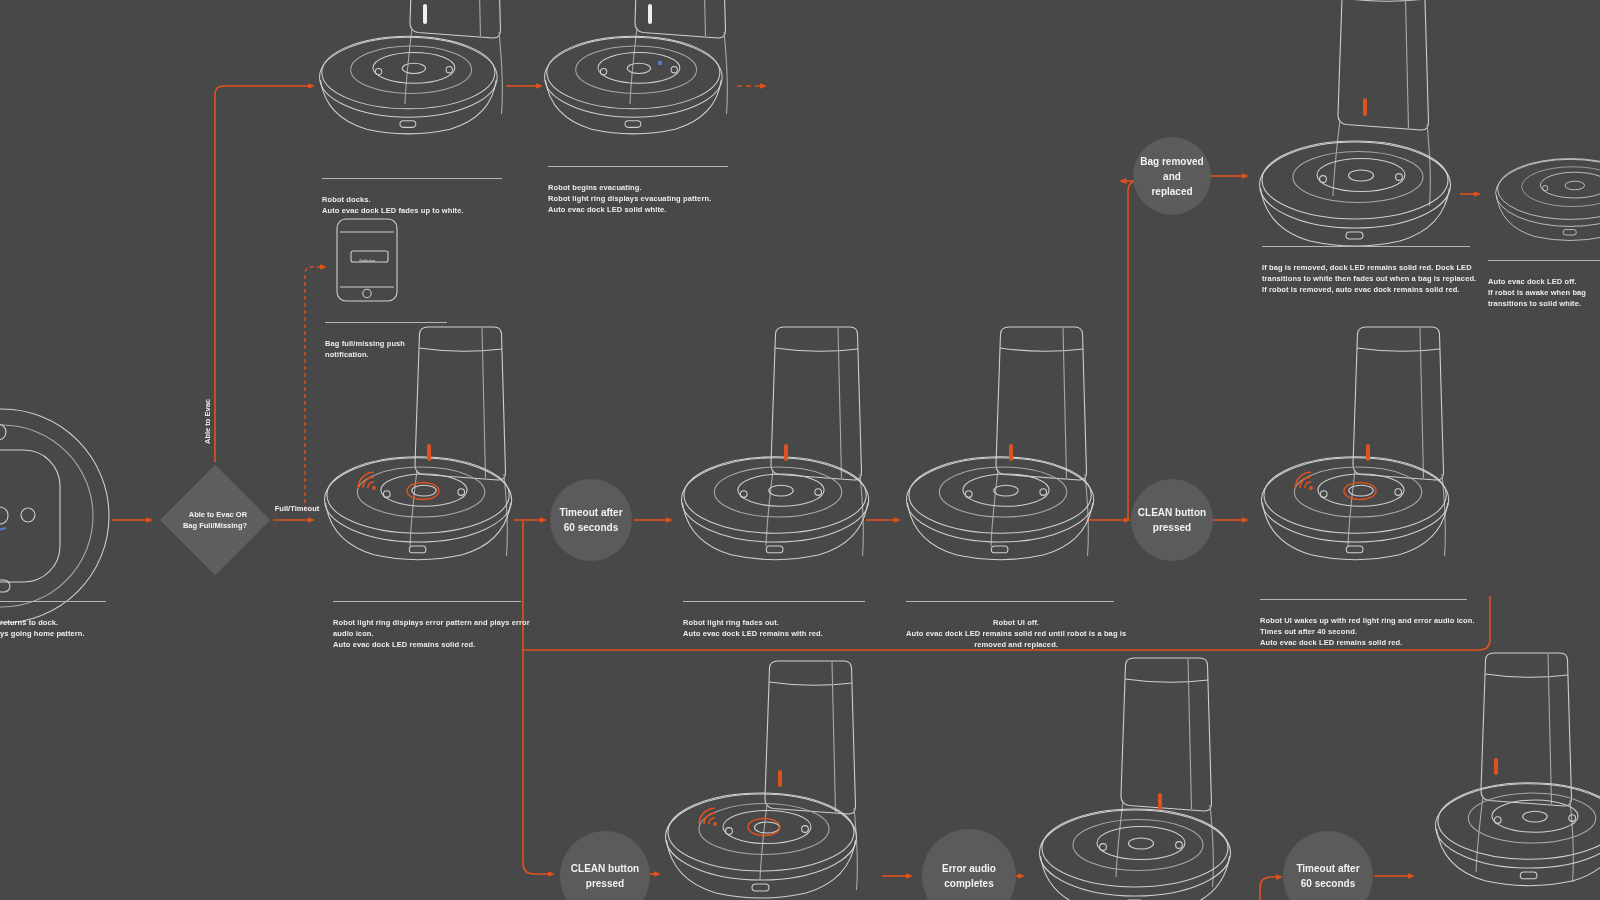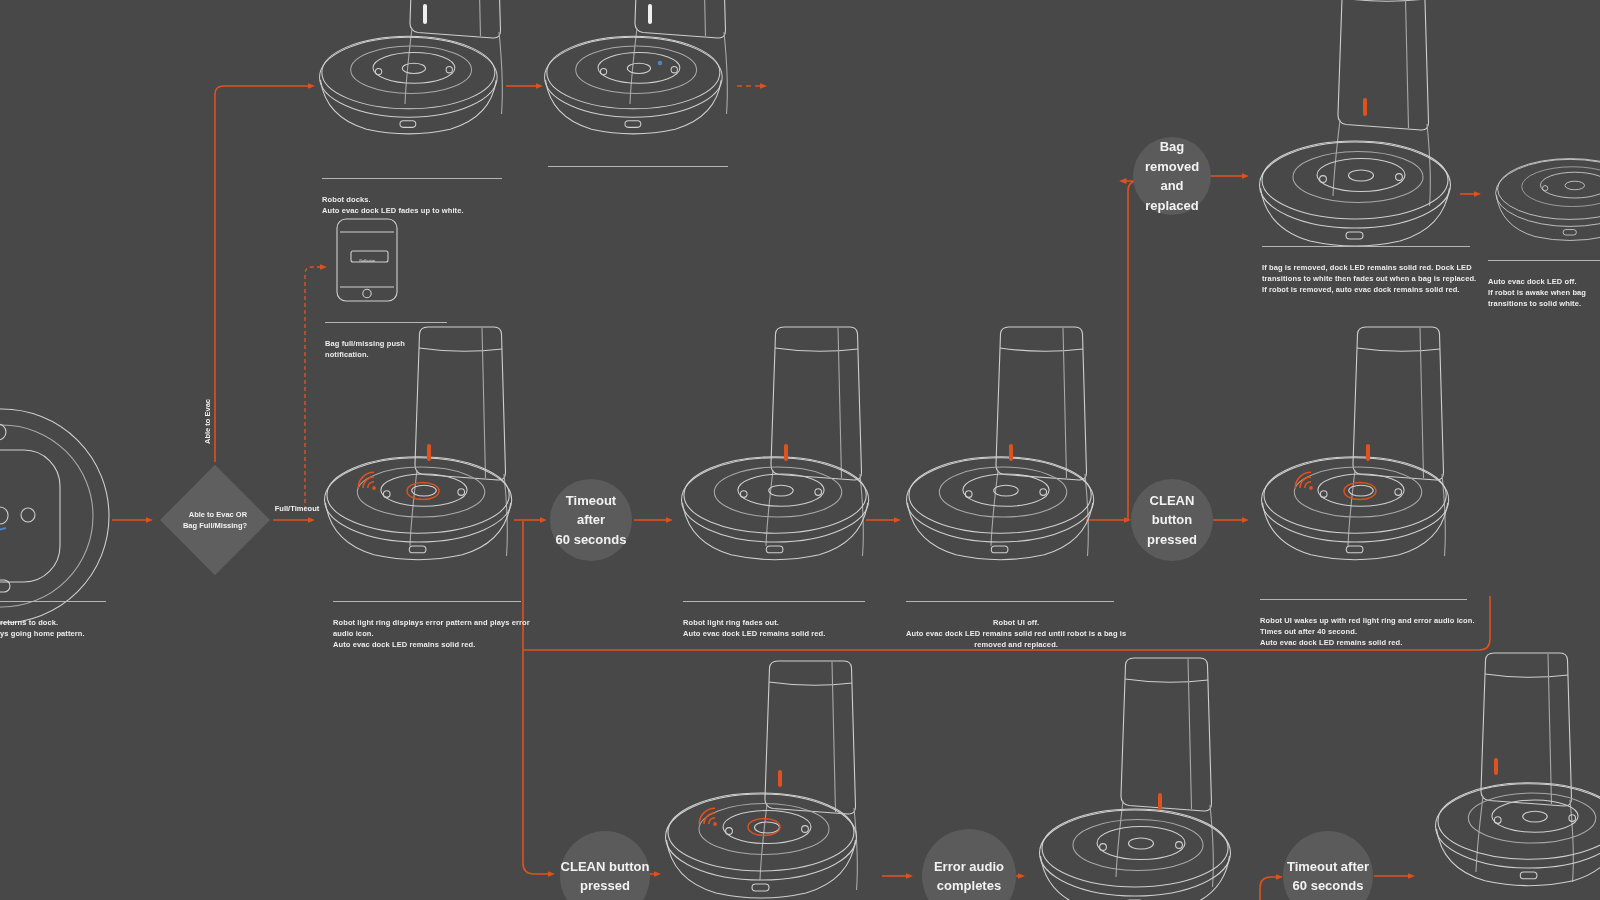--- a/index.html
+++ b/index.html
@@ -8,21 +8,21 @@
     background:#484848;
     font-family:"Liberation Sans",sans-serif;
   }
   svg{position:absolute;left:0;top:0;}
   .art-line{stroke:#cfcfcf;fill:none;stroke-width:1.1px;}
   .art-soft{stroke:#a8a8a8;}
   .cap{position:absolute;color:#ececec;font-size:7.5px;font-weight:600;line-height:1.45;white-space:pre-line;letter-spacing:.1px;}
   .cap .rule{height:1px;background:#b5b5b5;margin-bottom:5px;}
   .node{position:absolute;border-radius:50%;background:#5b5b5b;color:#f2f2f2;
     display:flex;align-items:center;justify-content:center;text-align:center;
-    font-size:13px;font-weight:700;line-height:1.5;white-space:pre-line;}
+    font-size:10px;font-weight:700;line-height:1.5;white-space:pre-line;}
   .diamond{position:absolute;width:78px;height:78px;background:#5f5f5f;transform:rotate(45deg);}
   .diamond-text{position:absolute;inset:0;display:flex;align-items:center;justify-content:center;
     transform:rotate(-45deg);color:#f2f2f2;font-size:7.5px;font-weight:700;text-align:right;
     line-height:1.5;white-space:pre-line;}
   .edge-label{position:absolute;color:#f2f2f2;font-size:7.5px;font-weight:700;text-align:center;}
   .rot{transform:rotate(-90deg);}
   text{font-family:"Liberation Sans",sans-serif;}
 </style>
 </head>
 <body>
@@ -180,41 +180,44 @@
   <div class="edge-label rot" style="left:172px;top:417px;width:70px;">Able to Evac</div>
   <div class="edge-label" style="left:268px;top:504px;width:58px;">Full/Timeout</div>
 
   <div class="cap" style="left:322px;top:167px;">
     <div class="rule" style="width:180px;"></div>
     <div>Robot docks.
 Auto evac dock LED fades up to white.</div>
   </div>
   <div class="cap" style="left:548px;top:155px;">
     <div class="rule" style="width:180px;"></div>
+    <div>Robot begins evacuating.
+Robot light ring displays evacuating pattern.
+Auto evac dock LED solid white.</div>
   </div>
   <div class="cap" style="left:325px;top:311px;">
     <div class="rule" style="width:122px;"></div>
     <div>Bag full/missing push
 notification.</div>
   </div>
   <div class="cap" style="left:0px;top:590px;">
     <div class="rule" style="width:106px;"></div>
     <div>returns to dock.
 ys going home pattern.</div>
   </div>
   <div class="cap" style="left:325px;top:590px;margin-left:8px;">
     <div class="rule" style="width:188px;"></div>
     <div>Robot light ring displays error pattern and plays error
 audio icon.
 Auto evac dock LED remains solid red.</div>
   </div>
   <div class="cap" style="left:683px;top:590px;">
     <div class="rule" style="width:182px;"></div>
     <div>Robot light ring fades out.
-Auto evac dock LED remains solid red.</div>
+Auto evac dock LED remains with red.</div>
   </div>
   <div class="cap" style="left:906px;top:590px;text-align:center;">
     <div class="rule" style="width:208px;"></div>
     <div>Robot UI off.
 Auto evac dock LED remains solid red until robot is a bag is
 removed and replaced.</div>
   </div>
   <div class="cap" style="left:1260px;top:588px;">
     <div class="rule" style="width:207px;"></div>
     <div>Robot UI wakes up with red light ring and error audio icon.

